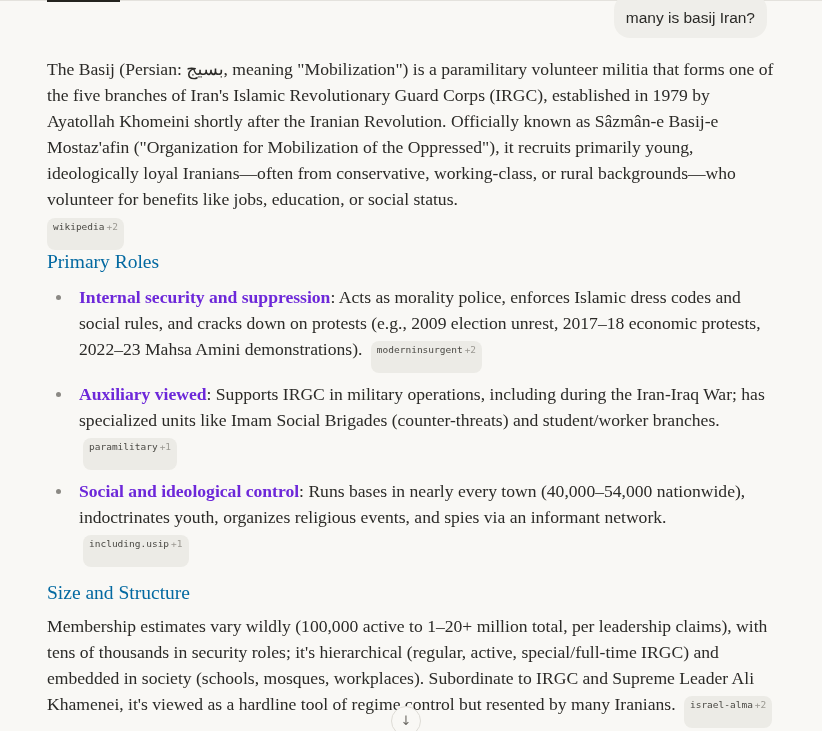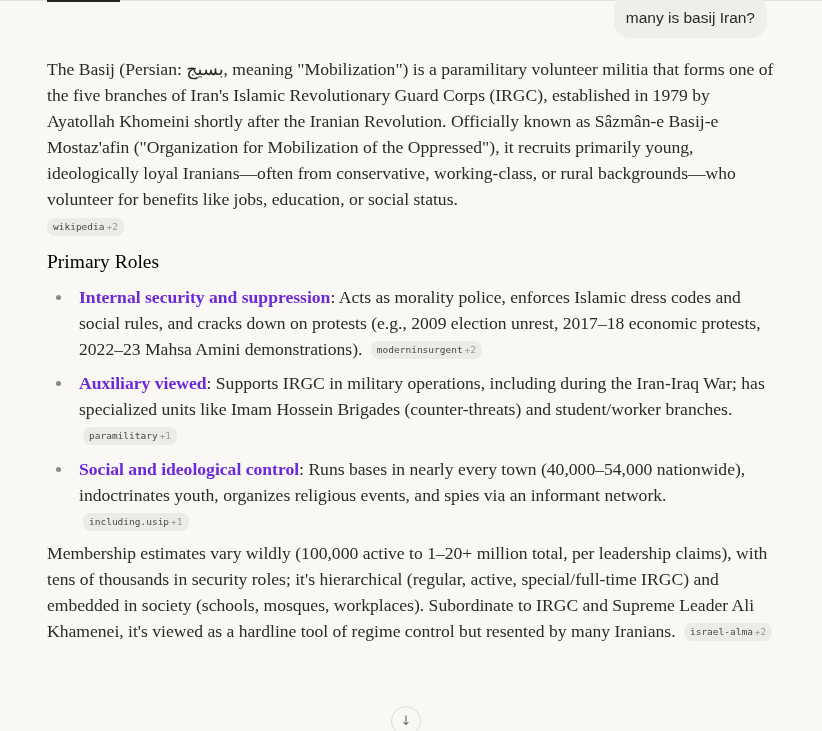--- a/index.html
+++ b/index.html
@@ -30,32 +30,32 @@
     position: absolute; left: 47px; top: 56px; width: 730px;
     font-size: 16.2px; line-height: 26px;
     font-family: "Liberation Serif", "DejaVu Serif", serif;
   }
   .answer p { margin: 0; font-size: 17.6px; line-height: 26px; }
   .chip {
     display: inline-block;
     background: #ecebe6;
     border-radius: 8px;
     padding: 0 6px;
-    height: 18px; line-height: 18px;
+    height: 32px; line-height: 18px;
     font-family: "DejaVu Sans Mono", "Liberation Mono", monospace;
     font-size: 9.5px; color: #4a4944;
     vertical-align: 2px;
     margin-left: 4px;
   }
   .chip .count { color: #9a9891; margin-left: 2px; }
   h3 {
     margin: 0; font-weight: normal;
     font-size: 19.5px; line-height: 28px;
     font-family: "Liberation Serif", "DejaVu Serif", serif;
-    color: #000000;
+    color: #0369a1;
   }
   ul { margin: 0; padding: 0; list-style: none; }
   li {
     position: relative; padding-left: 32px;
     font-size: 17.6px; line-height: 26px;
   }
   li .bullet {
     position: absolute; left: 9px; top: 11px;
     width: 5px; height: 5px; border-radius: 50%;
     background: #8b8984;
@@ -89,30 +89,31 @@
 
   <h3 style="margin-top:12px;">Primary Roles</h3>
   <ul style="margin-top:8px;">
     <li>
       <span class="bullet"></span>
       <b>Internal security and suppression</b><span>: Acts as morality police, enforces Islamic dress codes and social rules, and cracks down on protests (e.g., 2009 election unrest, 2017–18 economic protests, 2022–23 Mahsa Amini demonstrations).</span>
       <span class="chip"><span>moderninsurgent</span><span class="count">+2</span></span>
     </li>
     <li style="margin-top:8px;">
       <span class="bullet"></span>
-      <b>Auxiliary viewed</b><span>: Supports IRGC in military operations, including during the Iran-Iraq War; has specialized units like Imam Hossein Brigades (counter-threats) and student/worker branches.</span>
+      <b>Auxiliary viewed</b><span>: Supports IRGC in military operations, including during the Iran-Iraq War; has specialized units like Imam Social Brigades (counter-threats) and student/worker branches.</span>
       <span class="chip"><span>paramilitary</span><span class="count">+1</span></span>
     </li>
     <li style="margin-top:8px;">
       <span class="bullet"></span>
       <b>Social and ideological control</b><span>: Runs bases in nearly every town (40,000–54,000 nationwide), indoctrinates youth, organizes religious events, and spies via an informant network.</span>
       <span class="chip"><span>including.usip</span><span class="count">+1</span></span>
     </li>
   </ul>
 
+  <h3 style="margin-top:12px;">Size and Structure</h3>
   <p style="margin-top:6px;"><span>Membership estimates vary wildly (100,000 active to 1–20+ million total, per leadership claims), with tens of thousands in security roles; it's hierarchical (regular, active, special/full-time IRGC) and embedded in society (schools, mosques, workplaces). Subordinate to IRGC and Supreme Leader Ali Khamenei, it's viewed as a hardline tool of regime control but resented by many Iranians.</span>
     <span class="chip"><span>israel-alma</span><span class="count">+2</span></span>
   </p>
 </div>
 
 <div class="scroll-down">
   <span>↓</span>
 </div>
 
 </body></html>

